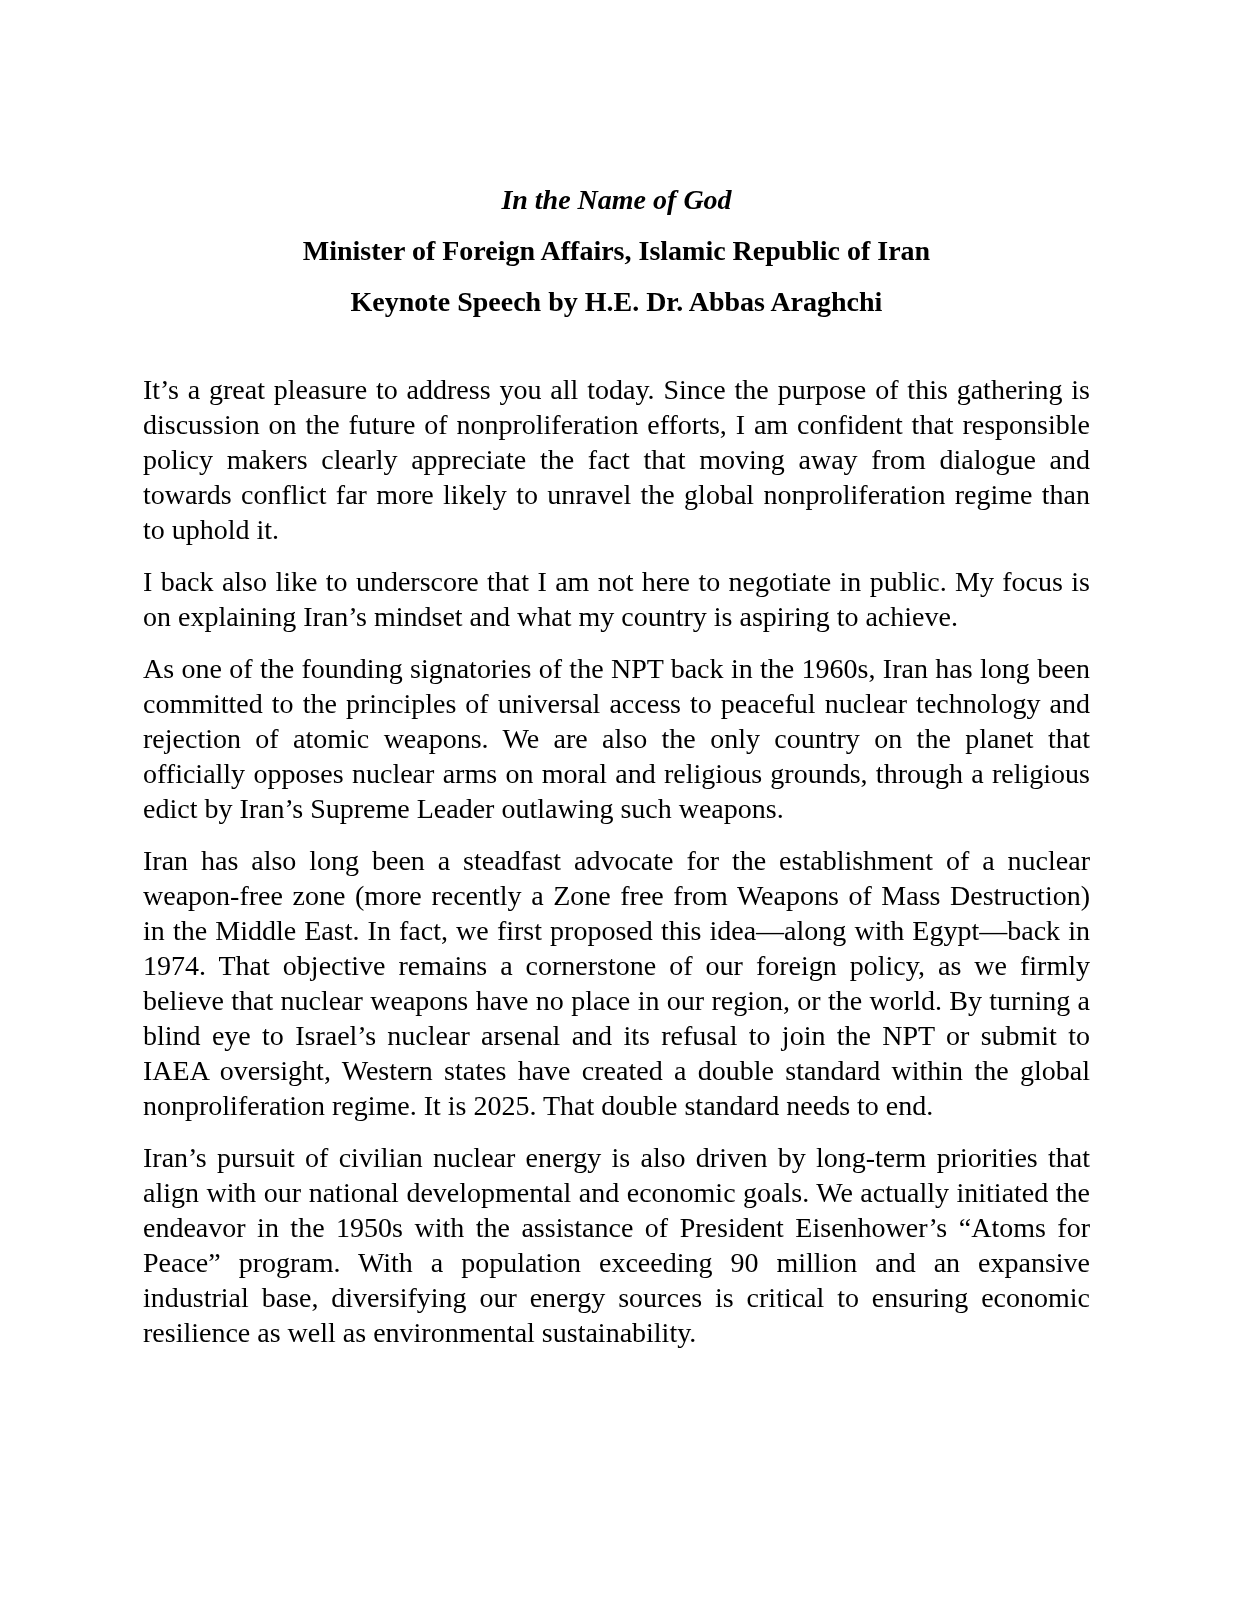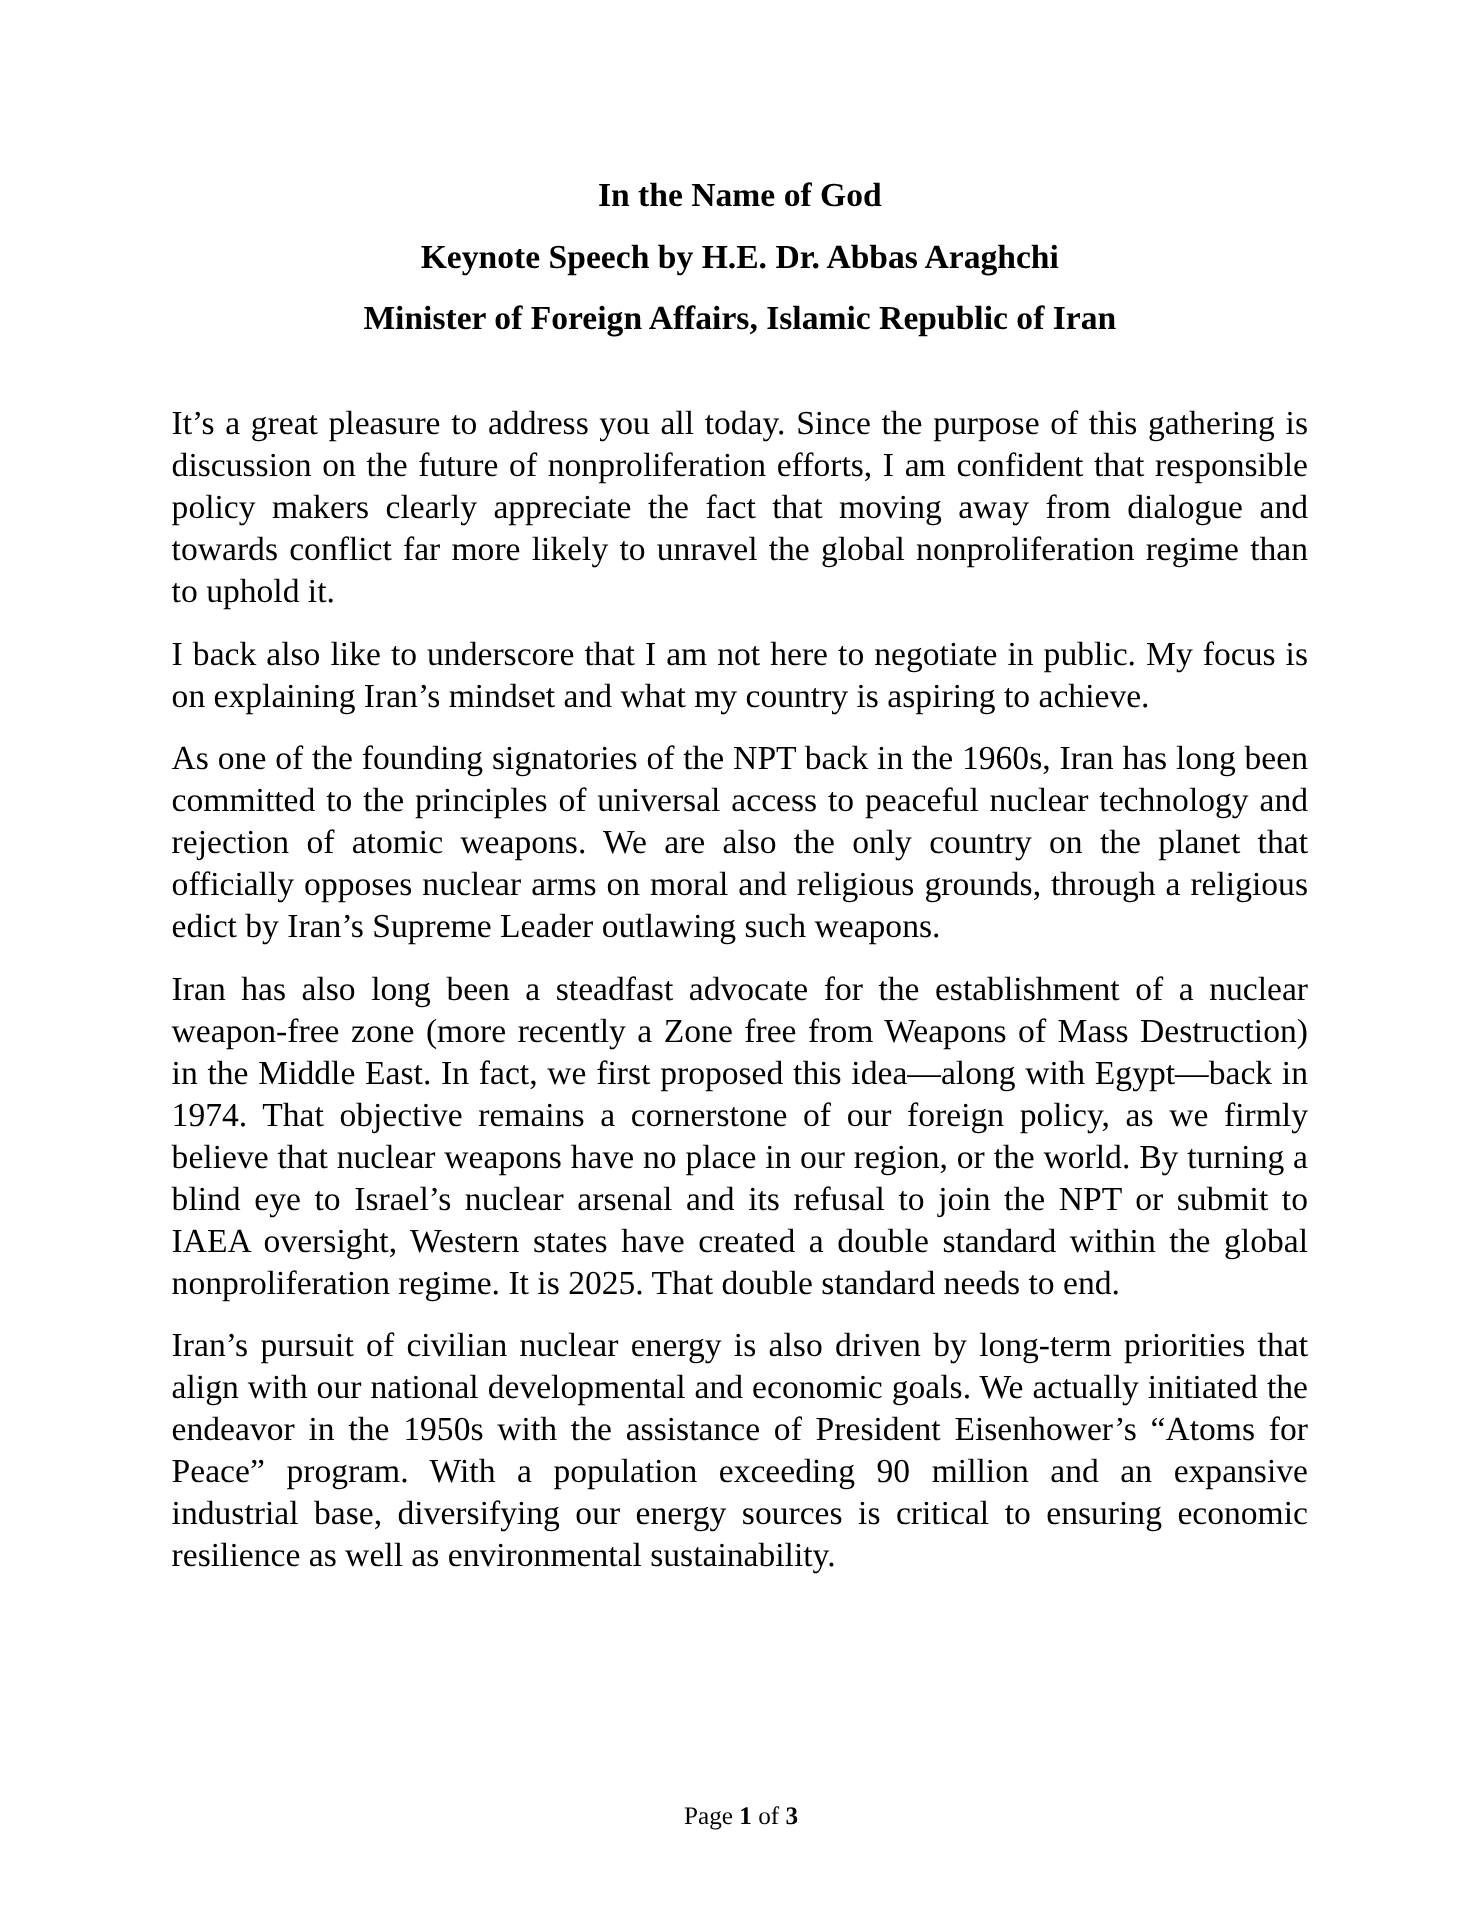--- a/index.html
+++ b/index.html
@@ -23,20 +23,22 @@
     width: 947px;
   }
   .doc-header p {
     margin: 0 0 15px 0;
     text-align: center;
     font-weight: bold;
     font-size: 28px;
     line-height: 36px;
   }
   .doc-header p.invocation {
+    font-style: italic;
+    margin-top: 36px;
   }
   .doc-body {
     margin-top: 52px;
   }
   .doc-body p {
     margin: 0 0 17px 0;
     font-size: 28px;
     line-height: 35px;
     text-align: justify;
   }
@@ -54,33 +56,27 @@
   }
 </style>
 </head>
 <body>
 
 <div class="page">
   <div class="content">
 
     <div class="doc-header">
       <p class="invocation">In the Name of God</p>
+      <p>Minister of Foreign Affairs, Islamic Republic of Iran</p>
       <p>Keynote Speech by H.E. Dr. Abbas Araghchi</p>
-      <p>Minister of Foreign Affairs, Islamic Republic of Iran</p>
     </div>
 
     <div class="doc-body">
       <p>It’s a great pleasure to address you all today. Since the purpose of this gathering is discussion on the future of nonproliferation efforts, I am confident that responsible policy makers clearly appreciate the fact that moving away from dialogue and towards conflict far more likely to unravel the global nonproliferation regime than to uphold it.</p>
       <p>I back also like to underscore that I am not here to negotiate in public. My focus is on explaining Iran’s mindset and what my country is aspiring to achieve.</p>
       <p>As one of the founding signatories of the NPT back in the 1960s, Iran has long been committed to the principles of universal access to peaceful nuclear technology and rejection of atomic weapons. We are also the only country on the planet that officially opposes nuclear arms on moral and religious grounds, through a religious edict by Iran’s Supreme Leader outlawing such weapons.</p>
       <p>Iran has also long been a steadfast advocate for the establishment of a nuclear weapon-free zone (more recently a Zone free from Weapons of Mass Destruction) in the Middle East. In fact, we first proposed this idea—along with Egypt—back in 1974. That objective remains a cornerstone of our foreign policy, as we firmly believe that nuclear weapons have no place in our region, or the world. By turning a blind eye to Israel’s nuclear arsenal and its refusal to join the NPT or submit to IAEA oversight, Western states have created a double standard within the global nonproliferation regime. It is 2025. That double standard needs to end.</p>
       <p>Iran’s pursuit of civilian nuclear energy is also driven by long-term priorities that align with our national developmental and economic goals. We actually initiated the endeavor in the 1950s with the assistance of President Eisenhower’s “Atoms for Peace” program. With a population exceeding 90 million and an expansive industrial base, diversifying our energy sources is critical to ensuring economic resilience as well as environmental sustainability.</p>
     </div>
 
   </div>
 
-  <div class="doc-footer">
-    <span>Page</span>
-    <span class="bold">1</span>
-    <span>of</span>
-    <span class="bold">3</span>
-  </div>
 </div>
 
 </body></html>

